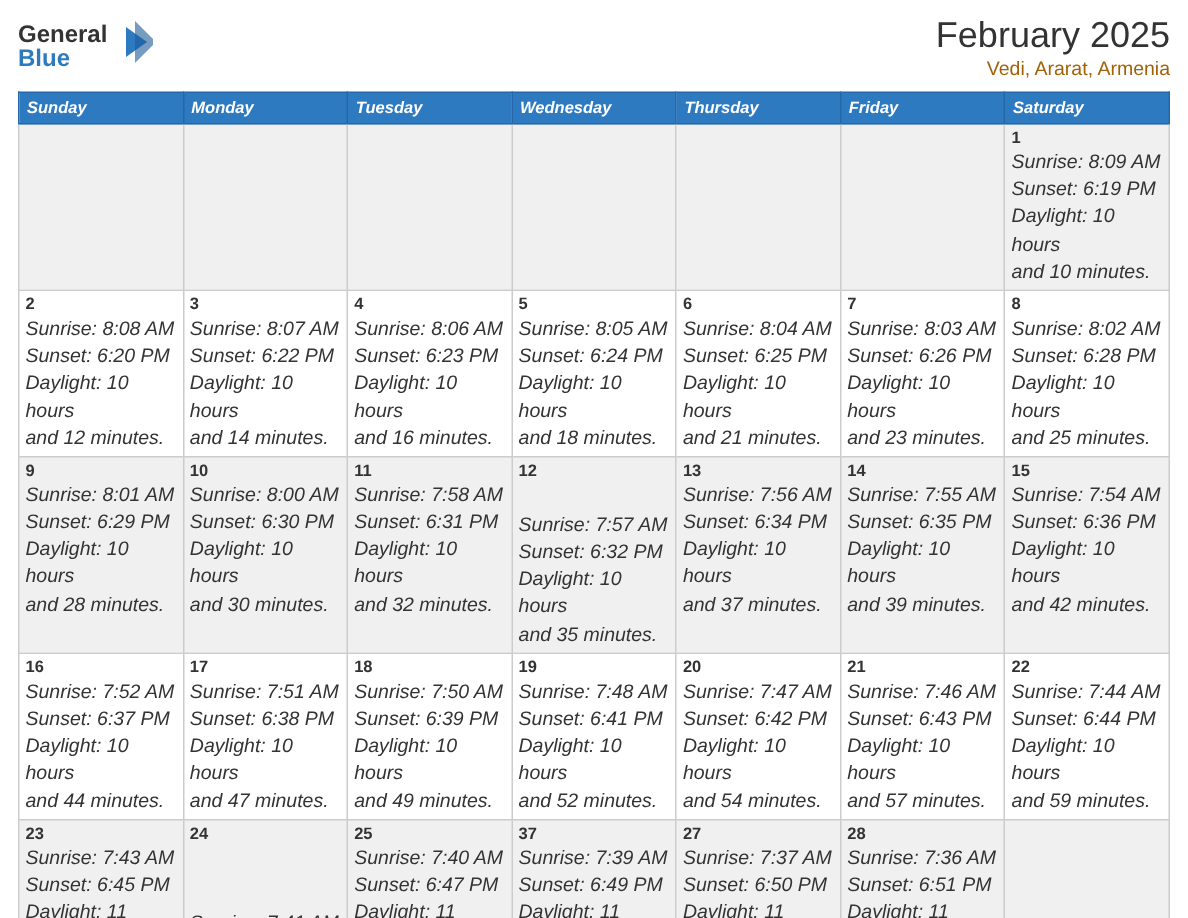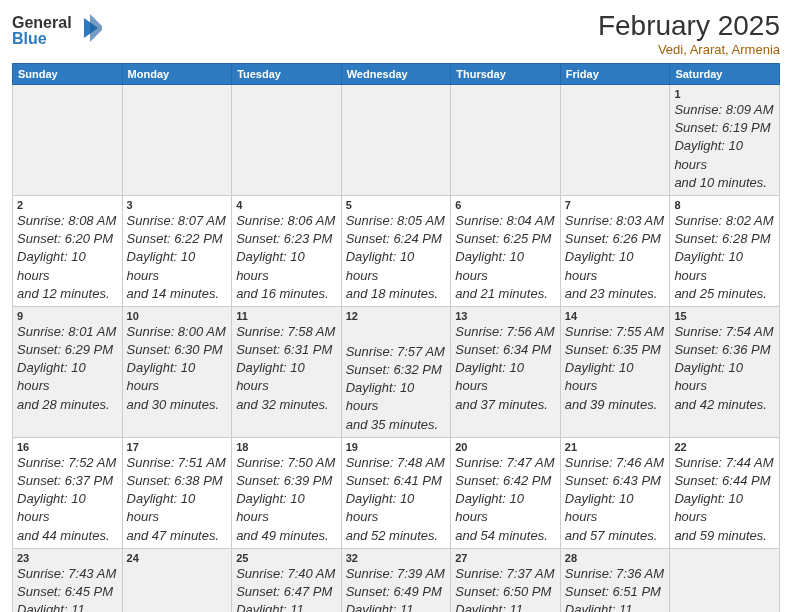--- a/index.html
+++ b/index.html
@@ -23,41 +23,42 @@
     }
     .logo {
       display: flex;
       align-items: center;
       gap: 0;
     }
     .title-block {
       text-align: right;
     }
     .month-year {
-      font-size: 28px;
+      font-size: 24px;
       color: #333;
       font-weight: normal;
     }
     .location {
       font-size: 13px;
       color: #a16207;
     }
     .calendar {
       width: 100%;
       border-collapse: collapse;
       border: 1px solid #ccc;
     }
     .calendar th {
       background: #2d7ac0;
       color: #fff;
       font-size: 11px;
       font-weight: bold;
       padding: 4px 5px;
       text-align: left;
       border: 1px solid #2567a8;
+      font-style: italic;
     }
     .calendar td {
       border: 1px solid #ccc;
       vertical-align: top;
       padding: 3px 4px;
       width: calc(100% / 7);
       height: 78px;
       font-size: 9.5px;
       color: #333;
     }
@@ -301,21 +302,21 @@
 and 4 minutes.</div>
           </td>
           <td>
             <span class="day-num">25</span>
             <div class="day-info" style="white-space: pre-line;">Sunrise: 7:40 AM
 Sunset: 6:47 PM
 Daylight: 11 hours
 and 7 minutes.</div>
           </td>
           <td>
-            <span class="day-num">32</span>
+            <span class="day-num">37</span>
             <div class="day-info" style="white-space: pre-line;">Sunrise: 7:39 AM
 Sunset: 6:49 PM
 Daylight: 11 hours
 and 9 minutes.</div>
           </td>
           <td>
             <span class="day-num">27</span>
             <div class="day-info" style="white-space: pre-line;">Sunrise: 7:37 AM
 Sunset: 6:50 PM
 Daylight: 11 hours

